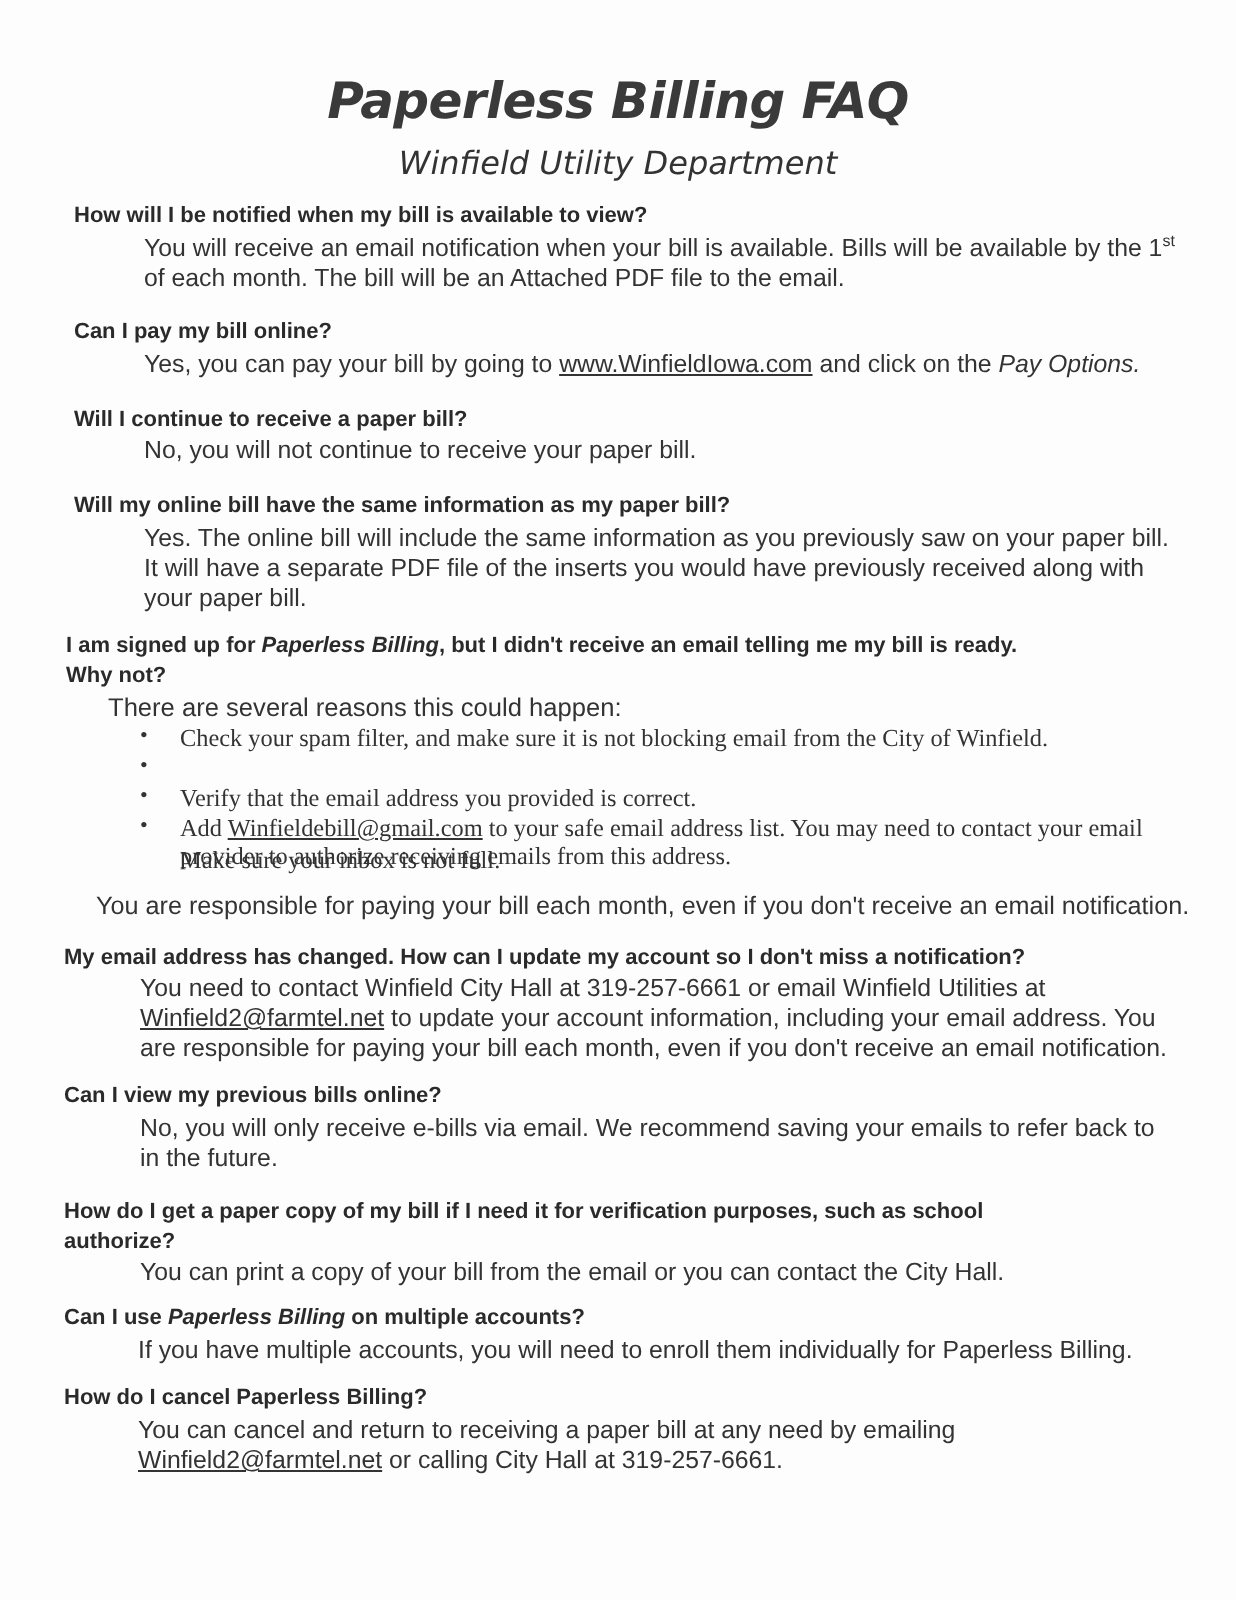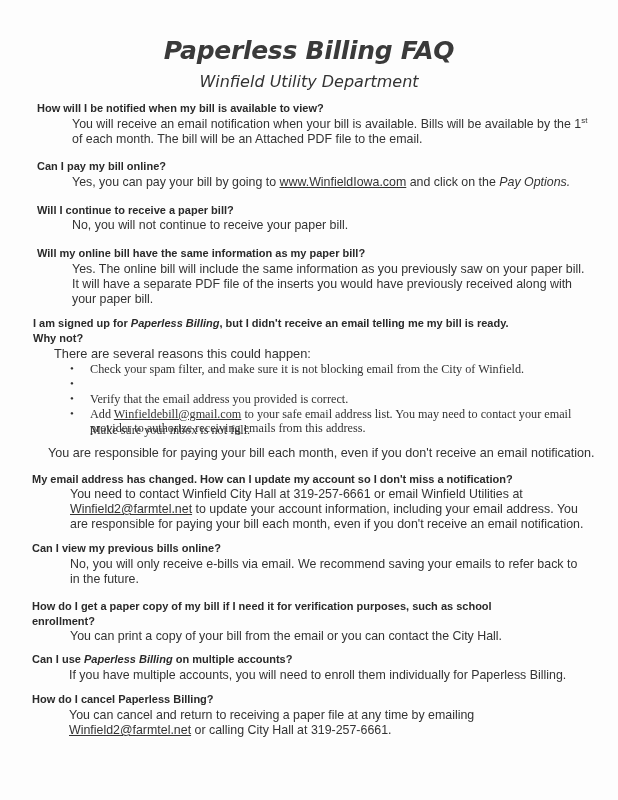--- a/index.html
+++ b/index.html
@@ -73,23 +73,23 @@
   <div class="q" style="left:32px;top:472px;">My email address has changed. How can I update my account so I don't miss a notification?</div>
   <div class="a" style="left:70px;top:487px;">You need to contact Winfield City Hall at 319-257-6661 or email Winfield Utilities at</div>
   <div class="a" style="left:70px;top:502px;"><span class="link">Winfield2@farmtel.net</span><span> to update your account information, including your email address. You</span></div>
   <div class="a" style="left:70px;top:517px;">are responsible for paying your bill each month, even if you don't receive an email notification.</div>
 
   <div class="q" style="left:32px;top:541px;">Can I view my previous bills online?</div>
   <div class="a" style="left:70px;top:557px;">No, you will only receive e-bills via email. We recommend saving your emails to refer back to</div>
   <div class="a" style="left:70px;top:572px;">in the future.</div>
 
   <div class="q" style="left:32px;top:599px;">How do I get a paper copy of my bill if I need it for verification purposes, such as school</div>
-  <div class="q" style="left:32px;top:614px;">enrollment?</div>
+  <div class="q" style="left:32px;top:614px;">authorize?</div>
   <div class="a" style="left:70px;top:629px;">You can print a copy of your bill from the email or you can contact the City Hall.</div>
 
   <div class="q" style="left:32px;top:652px;"><span>Can I use </span><i>Paperless Billing</i><span> on multiple accounts?</span></div>
   <div class="a" style="left:69px;top:668px;">If you have multiple accounts, you will need to enroll them individually for Paperless Billing.</div>
 
   <div class="q" style="left:32px;top:692px;">How do I cancel Paperless Billing?</div>
-  <div class="a" style="left:69px;top:708px;">You can cancel and return to receiving a paper file at any time by emailing</div>
+  <div class="a" style="left:69px;top:708px;">You can cancel and return to receiving a paper bill at any need by emailing</div>
   <div class="a" style="left:69px;top:723px;"><span class="link">Winfield2@farmtel.net</span><span> or calling City Hall at 319-257-6661.</span></div>
 
 </div>
 
 </body></html>

